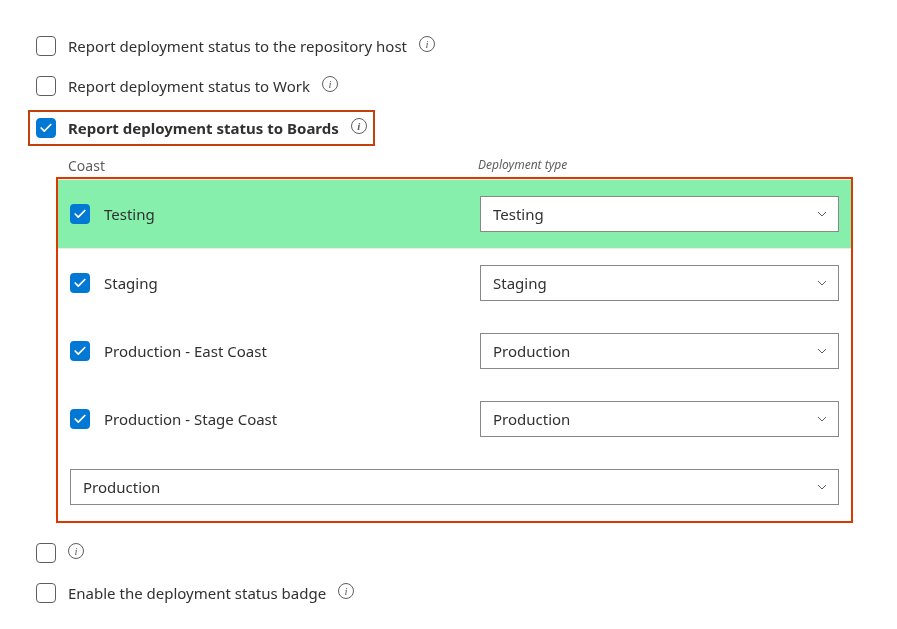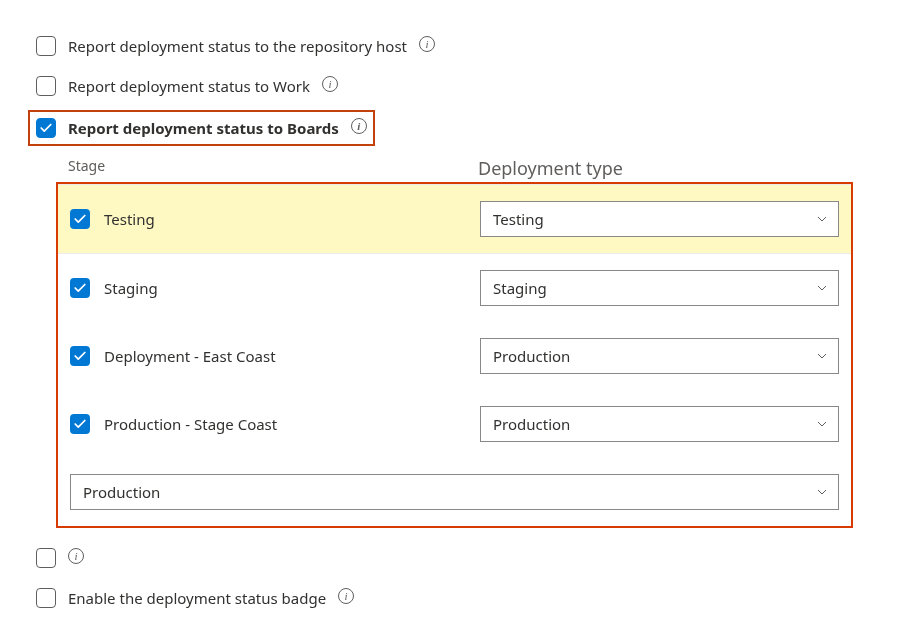--- a/index.html
+++ b/index.html
@@ -86,29 +86,30 @@
       display: flex;
     }
     .col-stage {
       width: 410px;
       color: #605e5c;
       font-size: 14px;
     }
     .col-type {
       flex: 1;
       color: #605e5c;
-      font-size: 18px;
+      font-size: 12px;
+      font-style: italic;
     }
     .stage-row {
       display: flex;
       align-items: center;
       padding: 16px 12px;
     }
     .stage-row.first {
-      background: #fef9c3;
+      background: #86efac;
       border-top: 1px solid #edebe9;
       border-bottom: 1px solid #edebe9;
     }
     .stage-left {
       width: 410px;
       display: flex;
       align-items: center;
       gap: 14px;
     }
     .stage-checkbox {
@@ -181,21 +182,21 @@
           <path d="M13.5 4L6 11.5 2.5 8" stroke="#fff" stroke-width="2" fill="none" stroke-linecap="round" stroke-linejoin="round"></path>
         </svg>
     </div>
     <span class="option-label">Report deployment status to Boards</span>
     <span class="info-icon">i</span>
   </div>
 </div>
 
 
 <div class="stages-header-wrapper">
-  <div class="col-stage">Stage</div>
+  <div class="col-stage">Coast</div>
   <div class="col-type">Deployment type</div>
 </div>
 
 
 <div class="stages-section">
 
   <div class="stage-row first">
     <div class="stage-left">
       <div class="stage-checkbox">
         <svg viewBox="0 0 16 16">
@@ -233,21 +234,21 @@
     </div>
   </div>
 
   <div class="stage-row">
     <div class="stage-left">
       <div class="stage-checkbox">
         <svg viewBox="0 0 16 16">
             <path d="M13.5 4L6 11.5 2.5 8" stroke="#fff" stroke-width="2" fill="none" stroke-linecap="round" stroke-linejoin="round"></path>
           </svg>
       </div>
-      <span class="stage-name">Deployment - East Coast</span>
+      <span class="stage-name">Production - East Coast</span>
     </div>
     <div class="stage-right">
       <div class="select-box">
         <span>Production</span>
         <svg class="chevron" width="12" height="12" viewBox="0 0 12 12">
             <path d="M2 4l4 4 4-4" stroke="currentColor" stroke-width="1" fill="none"></path>
           </svg>
       </div>
     </div>
   </div>

